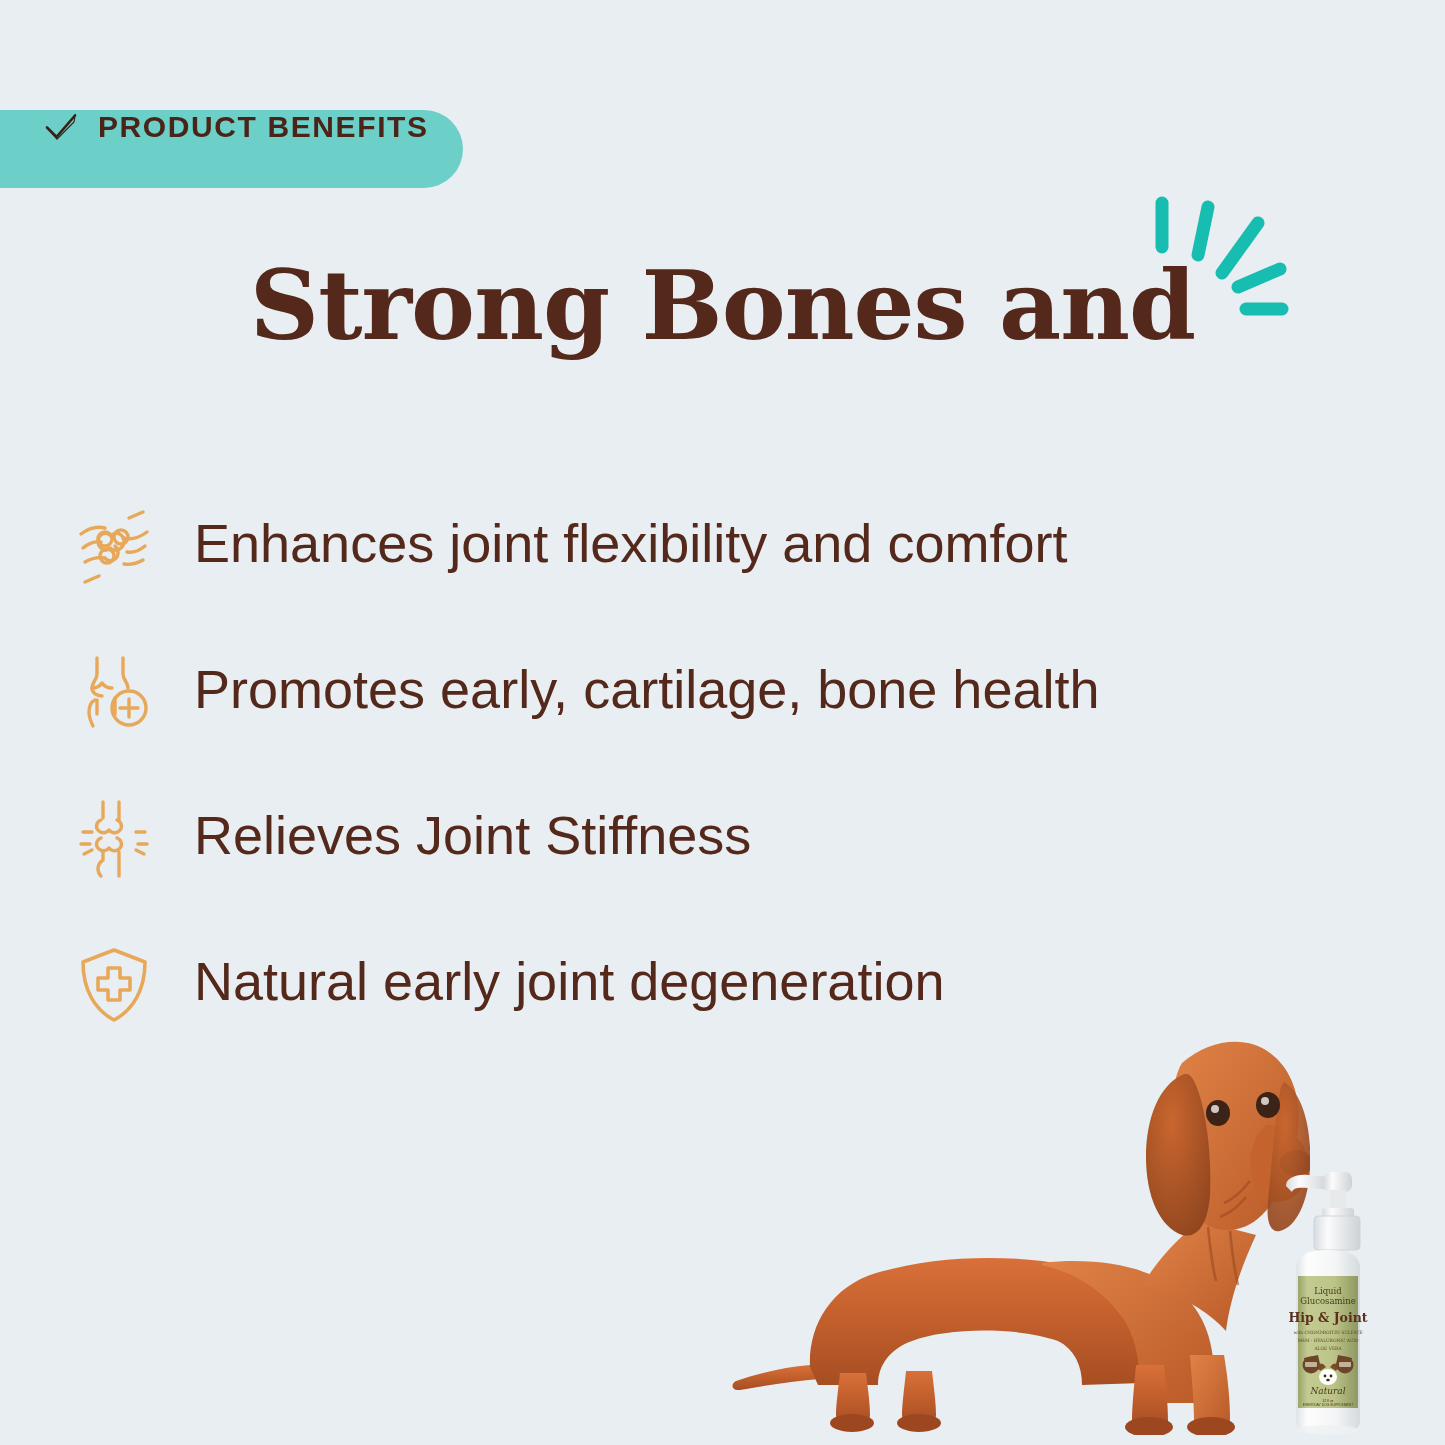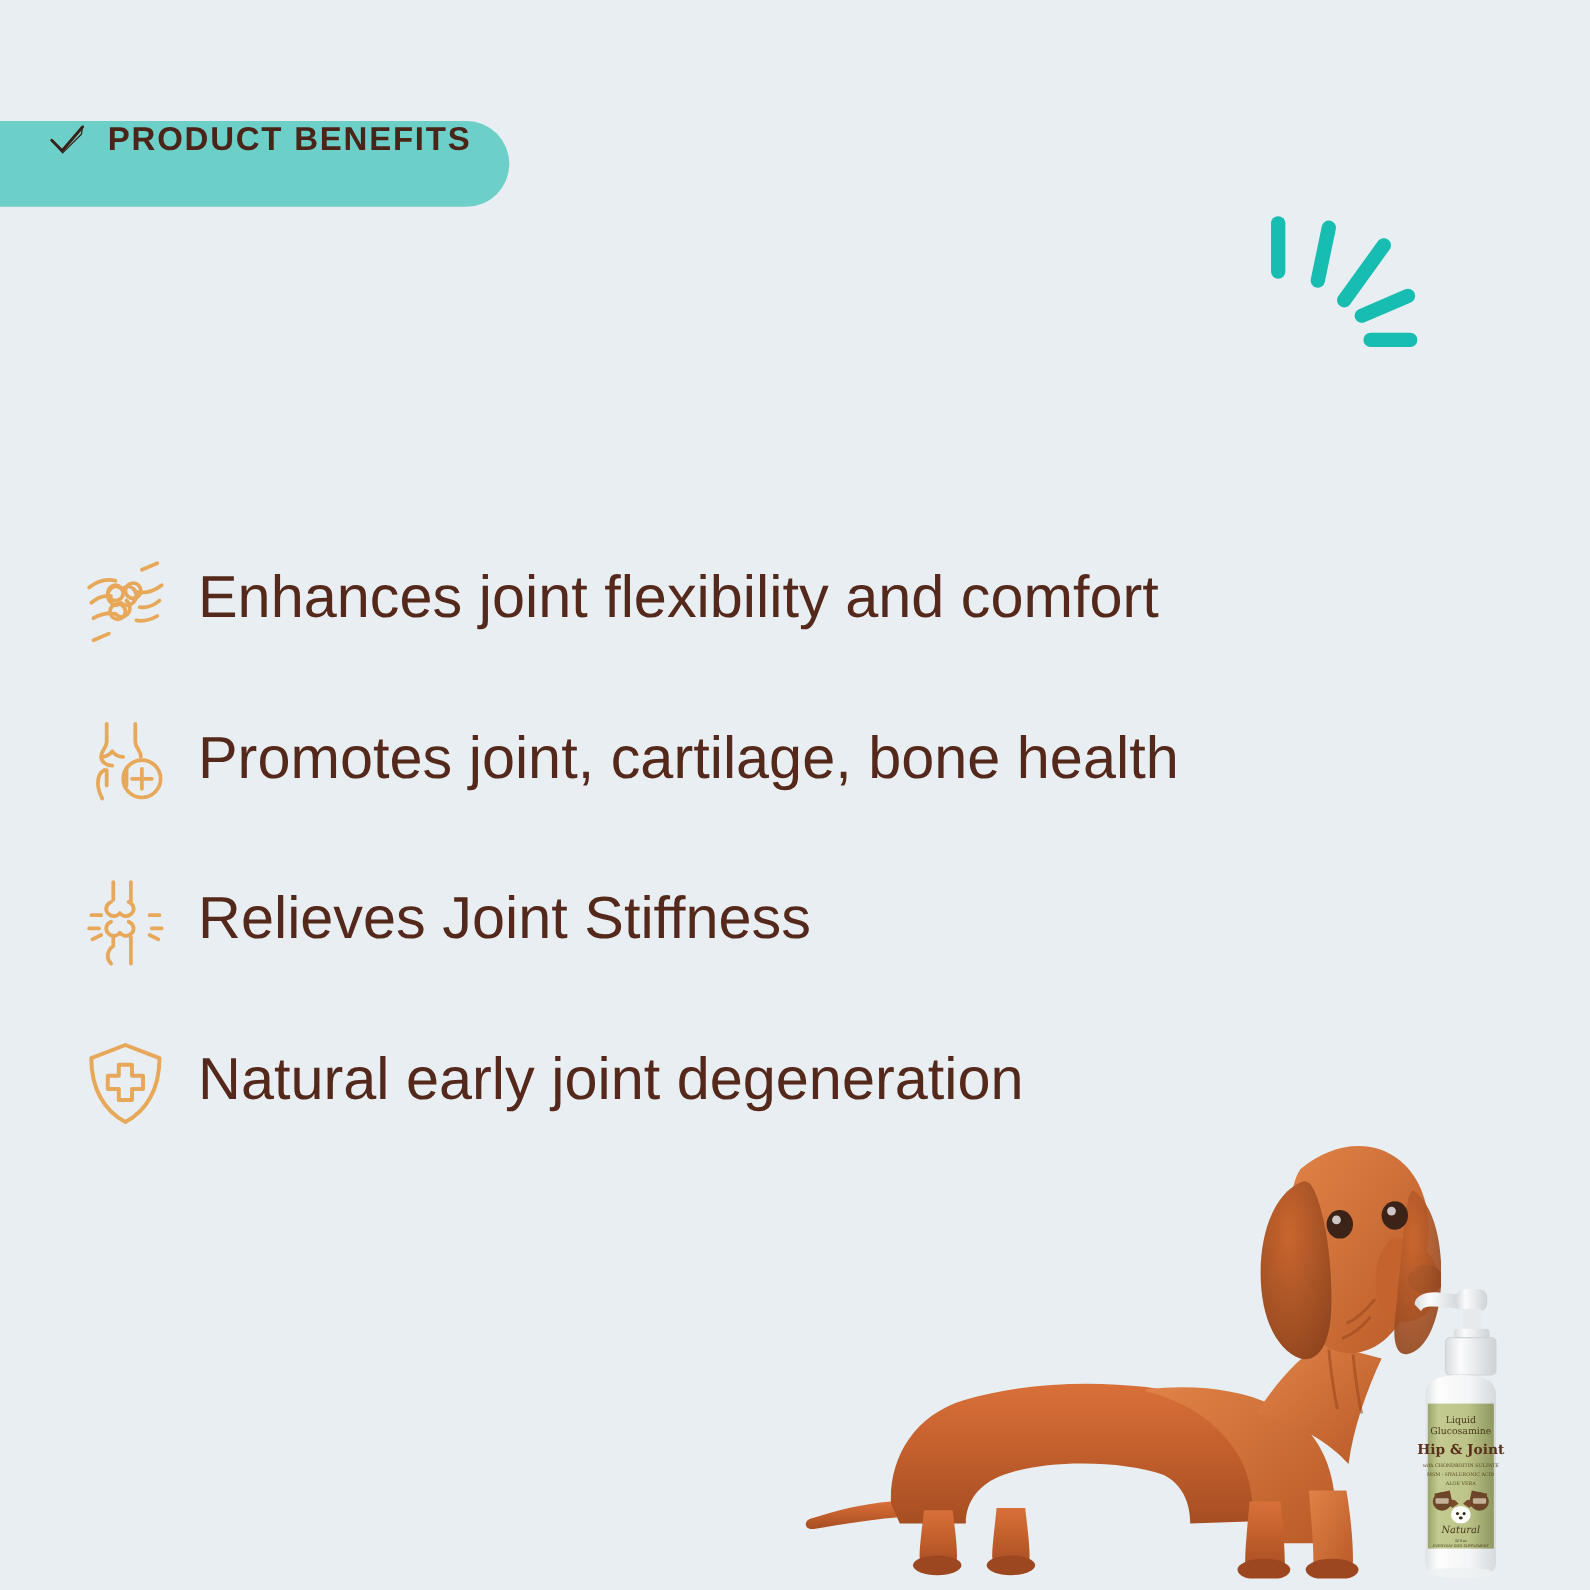--- a/index.html
+++ b/index.html
@@ -43,21 +43,21 @@
     letter-spacing:-1px;
     padding:0 200px;
   }
   .headline .l2{ display:block; }
 
   
   .benefits{
     position:absolute; left:60px; top:500px; width:1215px;
   }
   .benefit{
-    display:flex; align-items:flex-start; gap:12px;
+    display:flex; align-items:flex-start; gap:26px;
     min-height:110px;
     margin-bottom:36px;
   }
   .benefit:nth-child(4){ margin-bottom:52px; }
   .b-icon{ width:108px; flex:none; display:flex; align-items:center; justify-content:center; padding-top:4px;}
   .b-icon svg{ display:block; }
   .b-text{
     font-size:54px;
     color:#54291b;
     line-height:1.16;
@@ -94,20 +94,21 @@
   <g stroke="#17bdb0" stroke-width="13" stroke-linecap="round" fill="none">
     <line x1="22" y1="18" x2="22" y2="62"></line>
     <line x1="68" y1="22" x2="58" y2="70"></line>
     <line x1="118" y1="38" x2="82" y2="88"></line>
     <line x1="140" y1="84" x2="98" y2="102"></line>
     <line x1="142" y1="124" x2="106" y2="124"></line>
   </g>
 </svg>
 
 <h1 class="headline">
+  <span>Strong Bones and</span>
 </h1>
 
 <div class="benefits">
 
   <div class="benefit">
     <span class="b-icon">
       <svg width="86" height="86" viewBox="0 0 86 86">
         <g fill="none" stroke="#e8a85a" stroke-width="3.4" stroke-linecap="round" stroke-linejoin="round">
           <path d="M30 44c-4-4-4-10 0-13 3-3 8-2 10 1 2-3 7-4 10-1 4 3 4 9 0 13-3 3-8 3-11 0-3 3-6 3-9 0z"></path>
           <path d="M44 42c4 4 4 10 0 13-3 3-8 2-10-1"></path>
@@ -136,21 +137,21 @@
           <path d="M52 8v16c0 6 5 8 5 14"></path>
           <path d="M21 38c4 0 8-2 10-5 2 3 6 5 10 5"></path>
           <path d="M24 50c-4 2-6 7-6 12 0 6 2 10 4 14"></path>
           <path d="M26 50v14"></path>
           <path d="M44 48v16"></path>
           <circle cx="58" cy="58" r="17"></circle>
           <path d="M58 49v18M49 58h18"></path>
         </g>
       </svg>
     </span>
-    <div class="b-text">Promotes joint, cartilage, bone health</div>
+    <div class="b-text">Promotes early, cartilage, bone health</div>
   </div>
 
   <div class="benefit">
     <span class="b-icon">
       <svg width="86" height="86" viewBox="0 0 86 86">
         <g fill="none" stroke="#e8a85a" stroke-width="3.4" stroke-linecap="round" stroke-linejoin="round">
           <path d="M32 6v16"></path>
           <path d="M48 6v18"></path>
           <path d="M30 24c-5 2-6 8-2 11 3 3 8 2 10-1 2 3 7 4 10 1 4-3 3-9-2-11"></path>
           <path d="M30 42c-5 2-6 8-2 11 3 3 8 2 10-1 2 3 7 4 10 1 4-3 3-9-2-11"></path>

